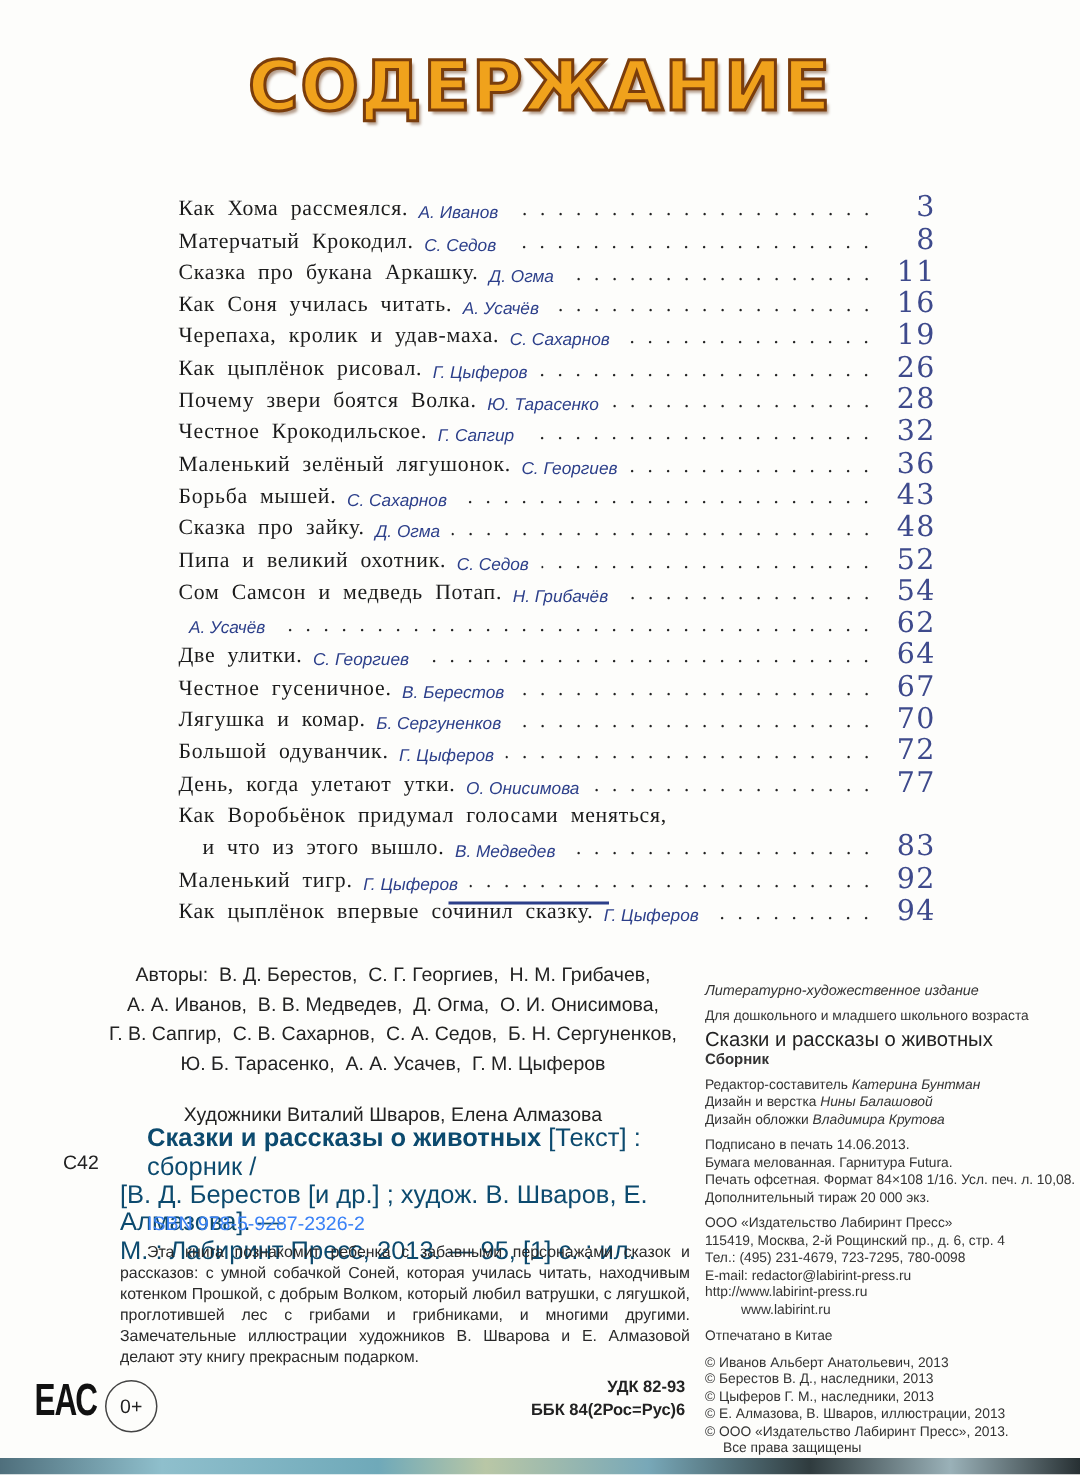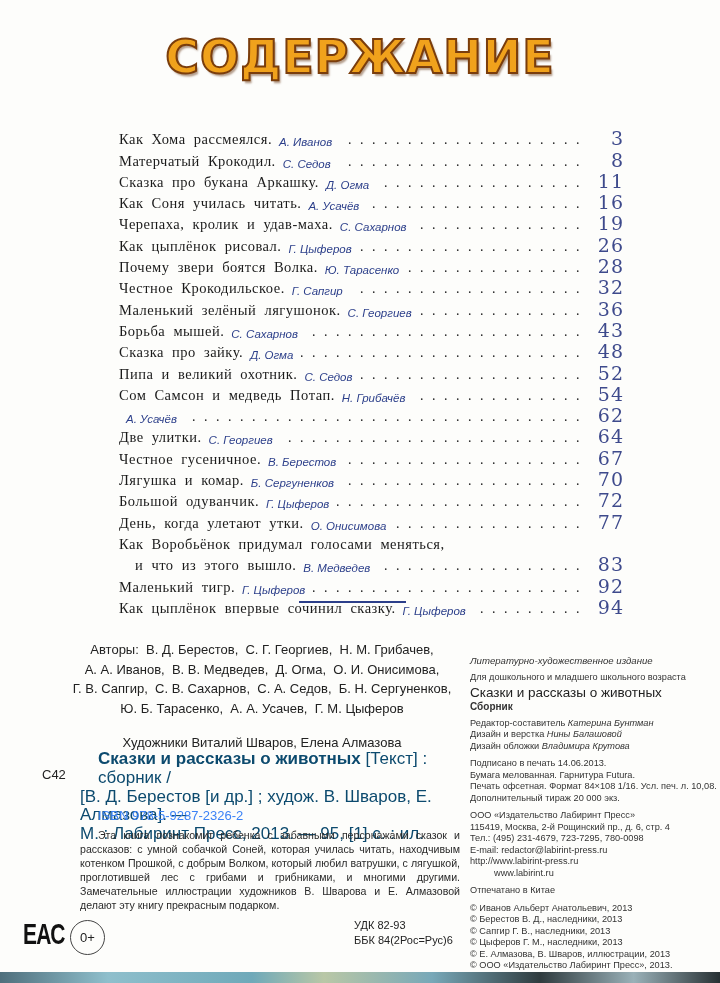--- a/index.html
+++ b/index.html
@@ -61,21 +61,21 @@
 
   .eac {
     position: absolute; left: 23px; top: 919px; font-family: "Liberation Sans Narrow", "Liberation Sans", sans-serif;
     font-weight: bold; font-size: 30px; letter-spacing: -1px; transform: scaleX(0.7); transform-origin: left;
     color: #111; line-height: 30px;
   }
   .age {
     position: absolute; left: 70px; top: 920px; width: 35px; height: 35px; border-radius: 50%;
     border: 1.3px solid #444; font-size: 13px; line-height: 33px; text-align: center; color: #222;
   }
-  .udk { position: absolute; left: 354px; top: 918px; font-size: 11px; line-height: 15px; color: #222; font-weight: normal; }
+  .udk { position: absolute; left: 354px; top: 918px; font-size: 11px; line-height: 15px; color: #222; font-weight: bold; text-align: right; }
 
   
   .imprint { position: absolute; left: 470px; top: 655px; width: 250px; color: #333; }
   .imprint .it { font-style: italic; font-size: 9.6px; }
   .imprint .sm { font-size: 9.2px; line-height: 11.5px; }
   .imprint .big { font-size: 13.5px; line-height: 16px; color: #222; margin-top: 1px; }
   .imprint .bold { font-weight: bold; font-size: 10px; }
   .imprint .gap { height: 6px; }
   .imprint i { font-style: italic; margin-top: 28px; }
 
@@ -273,21 +273,20 @@
   <div class="sm">Тел.: (495) 231-4679, 723-7295, 780-0098</div>
   <div class="sm">E-mail: redactor@labirint-press.ru</div>
   <div class="sm">http://www.labirint-press.ru</div>
   <div class="sm" style="padding-left:24px">www.labirint.ru</div>
   <div class="gap"></div>
   <div class="sm">Отпечатано в Китае</div>
   <div class="gap"></div>
   <div id="copyrights">
       <div class="sm">© Иванов Альберт Анатольевич, 2013</div>
       <div class="sm">© Берестов В. Д., наследники, 2013</div>
-      <div class="sm">© Сапгир Г. В., наследники, 2013</div>
       <div class="sm">© Цыферов Г. М., наследники, 2013</div>
       <div class="sm">© Е. Алмазова, В. Шваров, иллюстрации, 2013</div>
       <div class="sm">© ООО «Издательство Лабиринт Пресс», 2013.</div>
       <div class="sm" style="padding-left: 12px;">Все права защищены</div>
     </div>
 </div>
 
 <div class="bottom-strip"></div>
 
 </body></html>

